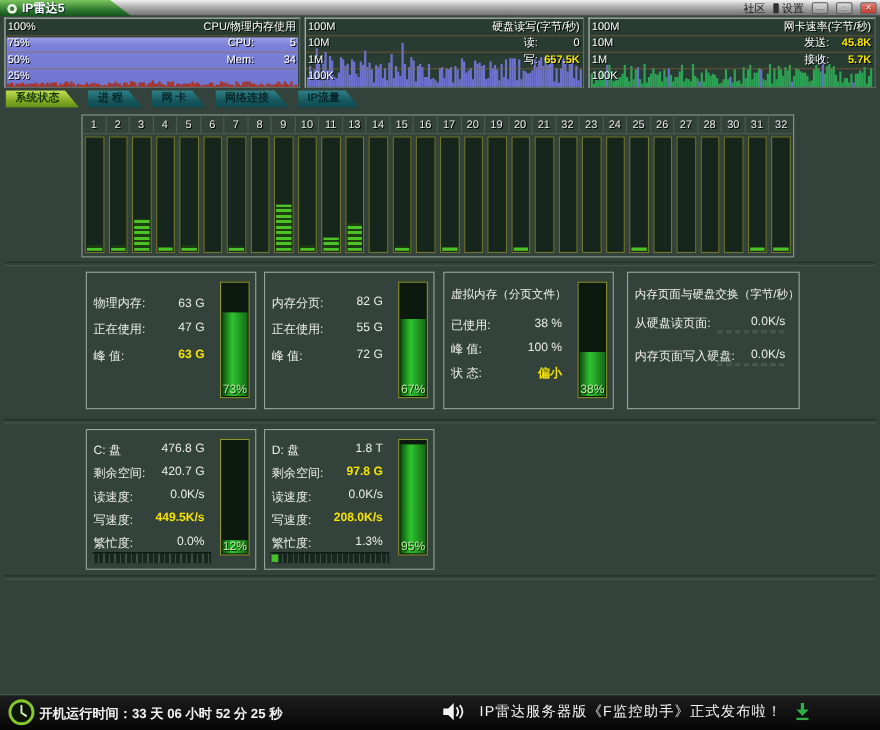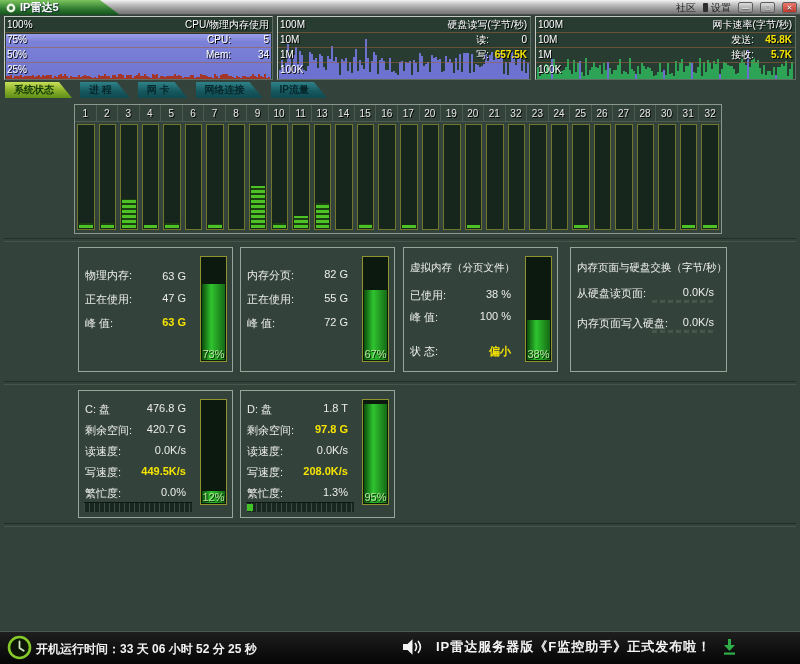--- a/index.html
+++ b/index.html
@@ -89,21 +89,21 @@
   .hseg{position:absolute;left:1px;top:1px;bottom:1px;width:6px;background:#43c228;}
   .dots{position:absolute;right:12px;height:3px;width:62px;
     background:repeating-linear-gradient(90deg,#46564b 0 5px,transparent 5px 8px);}
 
   
   .statusbar{position:absolute;left:0;bottom:0;width:800px;height:33px;
     background:linear-gradient(#1e1e1e,#050505);border-top:1px solid #4a5a50;box-sizing:border-box;}
   .clockwrap{position:absolute;left:7px;top:3px;}
   .uptime{position:absolute;left:36px;top:9px;font-size:12px;font-weight:bold;color:#f2f2f2;white-space:nowrap;}
   .announce{position:absolute;left:402px;top:6px;display:flex;align-items:center;gap:12px;white-space:nowrap;}
-  .announce .txt{font-size:13px;font-weight:bold;color:#f5f5f5;letter-spacing:1px;}
+  .announce .txt{font-size:13px;font-weight:normal;color:#f5f5f5;letter-spacing:1px;}
 </style>
 </head>
 <body>
 
 <div class="win">
 
   <div class="titlebar">
     <div class="banner">
       <svg width="10" height="10" viewBox="0 0 10 10">
         <circle cx="5" cy="5" r="4.4" fill="#e9f4e1"></circle>
@@ -848,21 +848,21 @@
   <div class="panel" id="panel-virtual">
       <div class="ptitle">虚拟内存（分页文件）</div>
       <div class="prow" style="top: 40px;">
         <span>已使用:</span>
         <span>38 %</span>
       </div>
       <div class="prow" style="top: 62px;">
         <span>峰  值:</span>
         <span>100 %</span>
       </div>
-      <div class="prow" style="top: 96px;">
+      <div class="prow" style="top: 84px;">
         <span>状  态:</span>
         <span class="yellow">偏小</span>
       </div>
       <div class="vmeter">
         <div class="vfill" style="height: 38%;"></div>
         <div class="vlabel">38%</div>
       </div>
     </div>
   <div class="panel" id="panel-swap">
       <div class="ptitle">内存页面与硬盘交换（字节/秒）</div>

